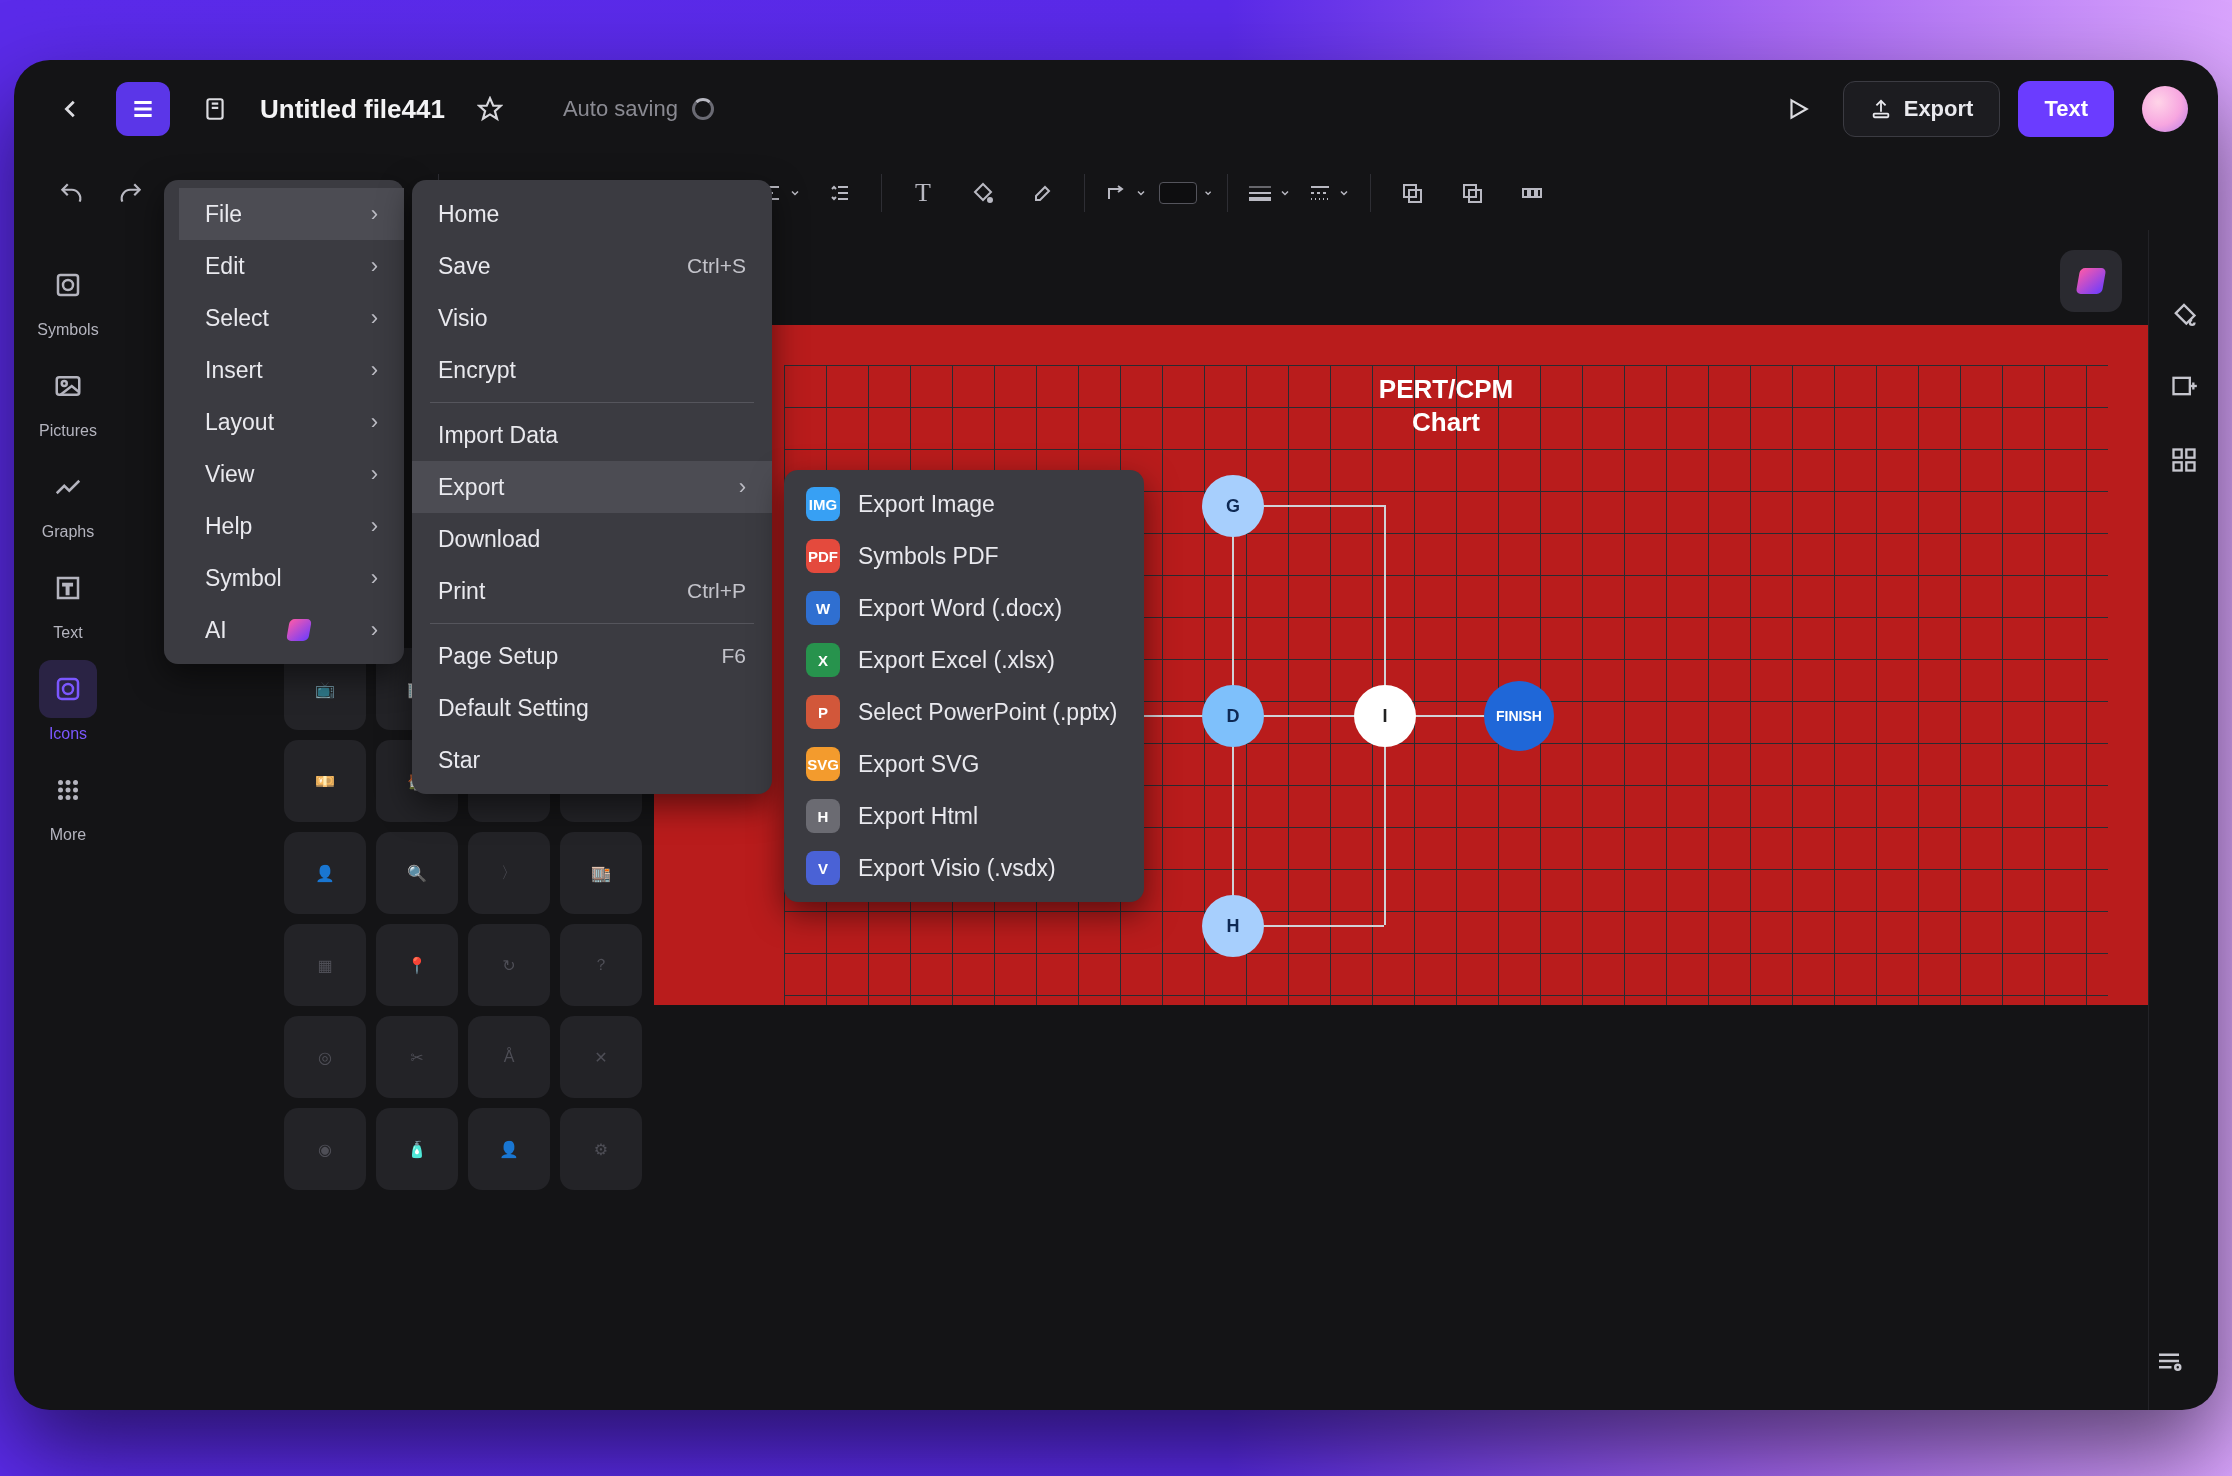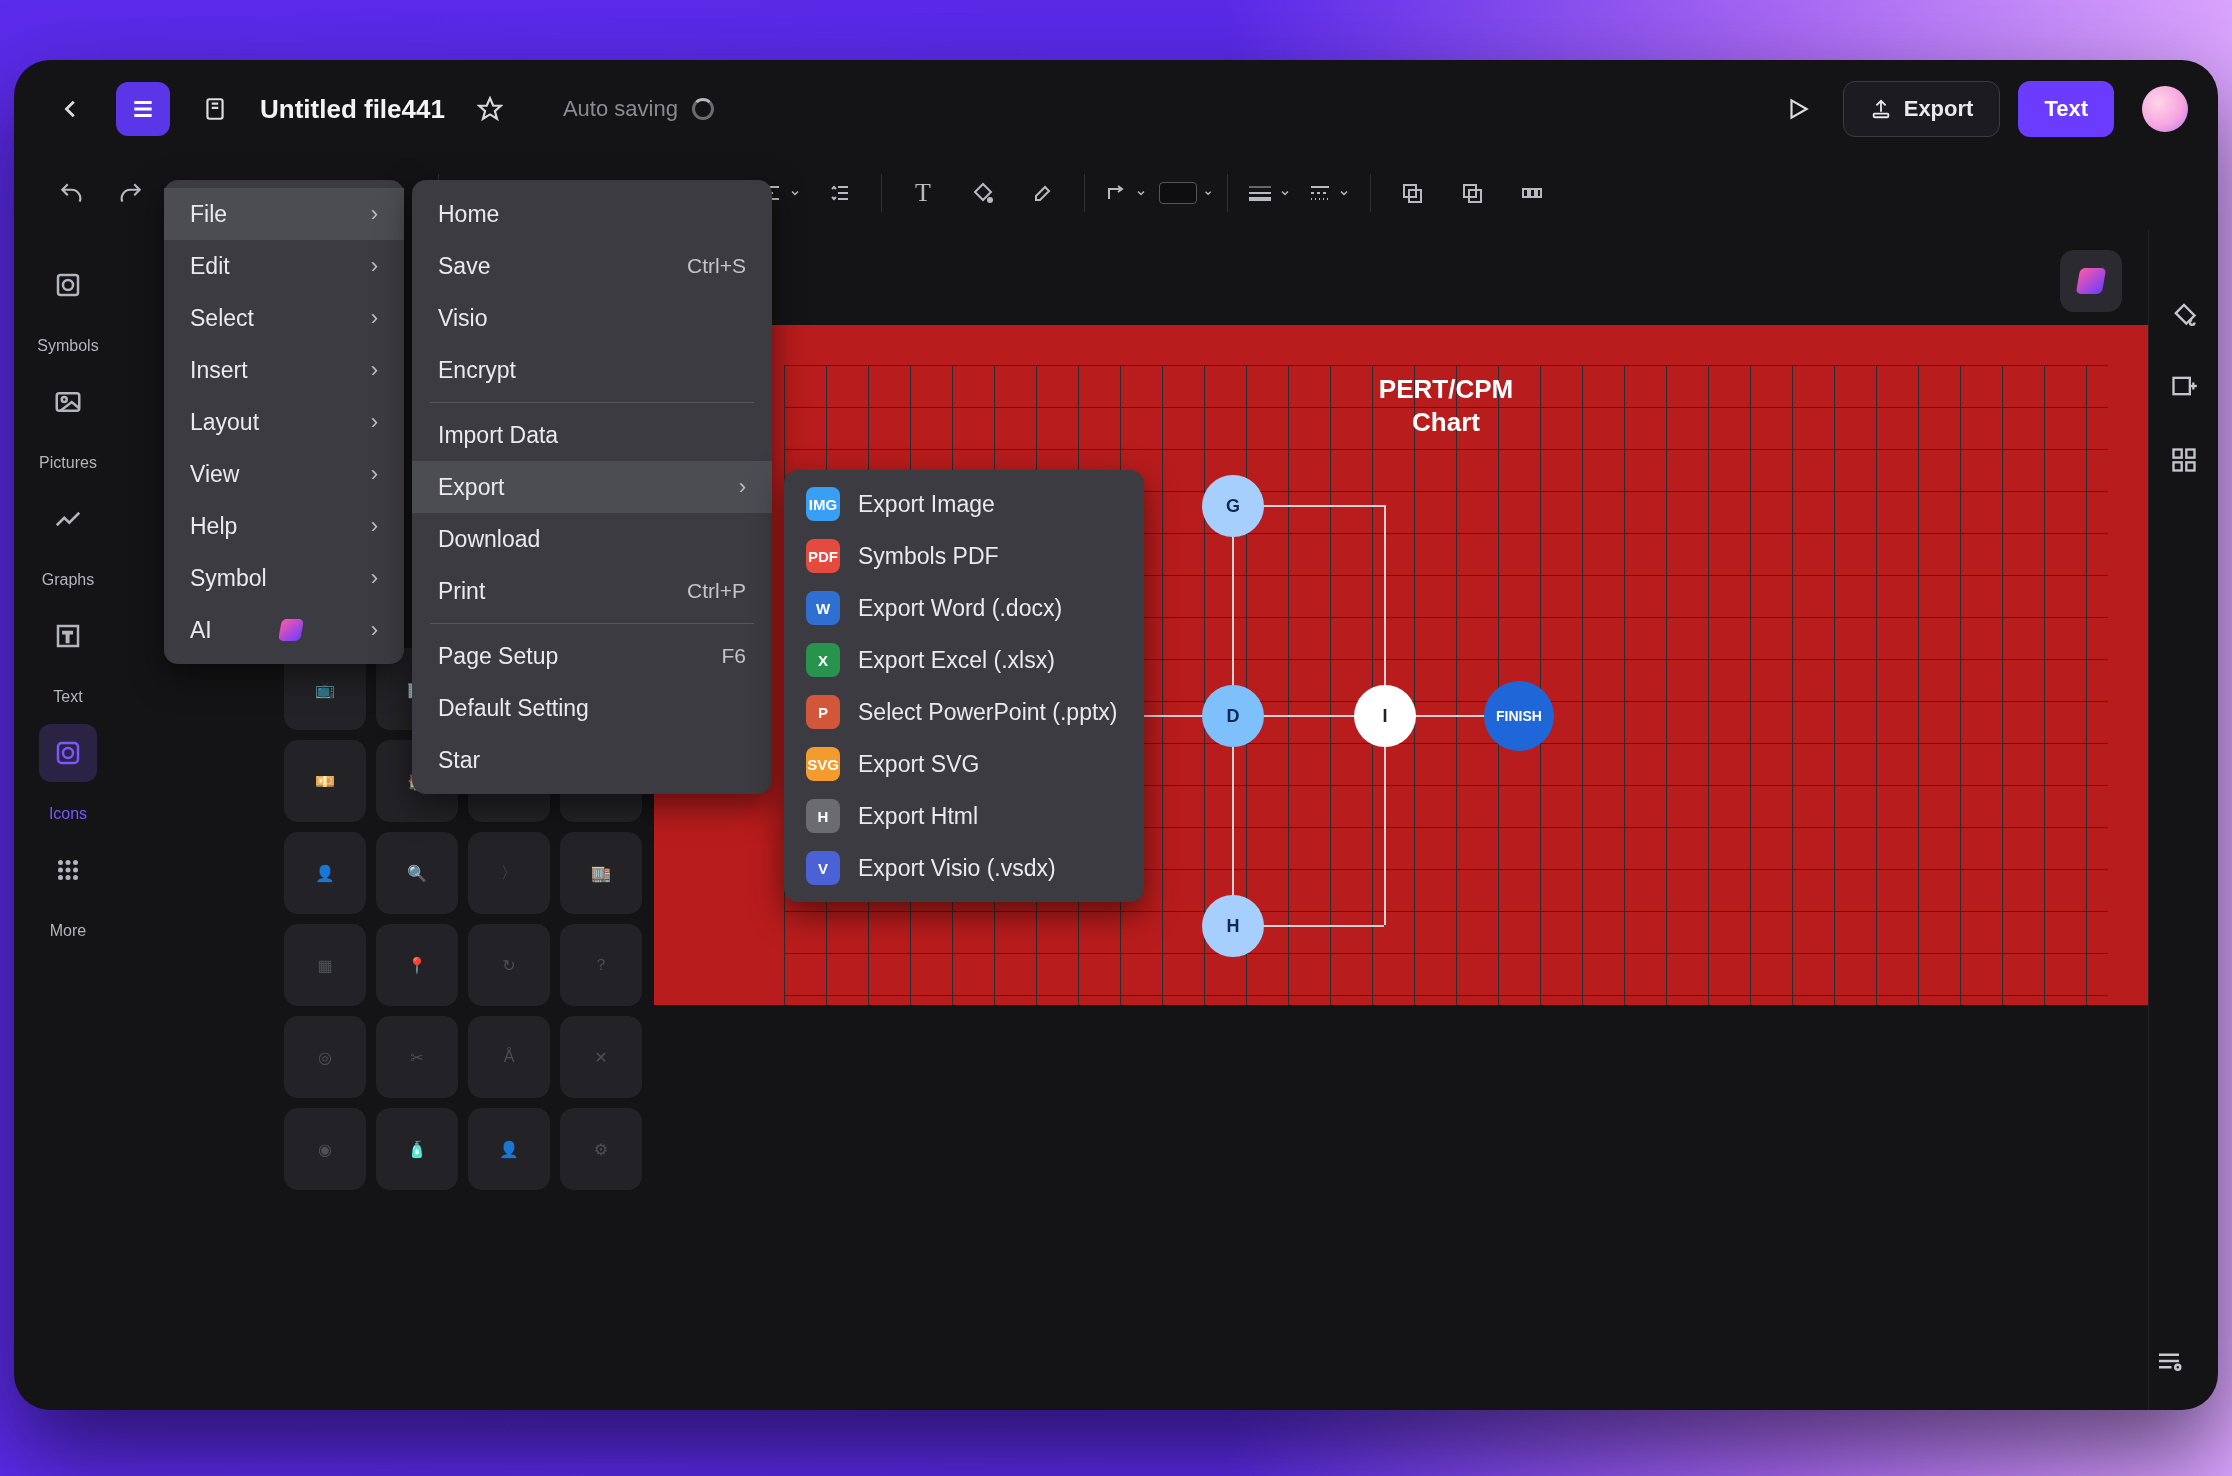--- a/index.html
+++ b/index.html
@@ -58,21 +58,21 @@
   .tb-gap  { width: 260px; } 
   .tb-dropdown { display:flex; align-items:center; gap:6px;}
   .swatch { width:44px; height:22px; border-radius:4px; background:#0e0e10; border:1px solid #54545c;}
 
   
   .left-rail {
     position:absolute; left:0; top:170px; width:108px; bottom:0;
     display:flex; flex-direction:column; align-items:center; gap:18px;
     padding-top:26px;
   }
-  .rail-item { width:76px; display:flex; flex-direction:column; align-items:center; gap:23px; color:#b4b4be; cursor:pointer;}
+  .rail-item { width:76px; display:flex; flex-direction:column; align-items:center; gap:7px; color:#b4b4be; cursor:pointer;}
   .rail-item.active { color:#7b57ff;}
   .rail-item.active .rail-icon{ background:#2a2344; }
   .rail-icon { width:58px; height:58px; border-radius:12px; display:flex; align-items:center; justify-content:center;}
   .rail-label{ font-size:16px;}
 
   
   .icon-panel {
     position:absolute; left:118px; top:170px; width:520px; bottom:0;
     padding:10px 8px;
   }
@@ -129,21 +129,21 @@
     color:#e9e9ee; font-size:23px;
   }
   .menu-item{
     height:52px; padding:0 26px; display:flex; align-items:center; justify-content:space-between; gap:30px;
     cursor:pointer; white-space:nowrap;
   }
   .menu-item .chev{ color:#bcbcc4; font-size:22px }
   .menu-item:hover, .menu-item.highlight{ background:#4c4c53; }
   .menu-divider{ height:1px; background:#55555c; margin:6px 18px; }
   .shortcut{ color:#c3c3ca; font-size:21px;}
-  .menu1{ left:150px; top:120px; width:240px;}
+  .menu1{ left:150px; top:120px; width:240px;padding-left:15px;}
   .menu2{ left:398px; top:120px; width:360px;}
   .menu3{ left:770px; top:410px; width:360px;}
   .exp-row{ display:flex; align-items:center; gap:18px; height:52px; padding:0 22px; cursor:pointer;}
   .exp-badge{
     width:34px; height:34px; border-radius:8px; display:flex; align-items:center; justify-content:center;
     color:#fff; font-size:15px; font-weight:800;
   }
   .b-img{background:#37a0f4;} .b-pdf{background:#e44a3d;} .b-word{background:#2f6fd1;}
   .b-xls{background:#27934d;} .b-ppt{background:#d2573a;} .b-svg{background:#f39b2d;}
   .b-html{background:#6b6b72;} .b-vsdx{background:#4a62d6;}

